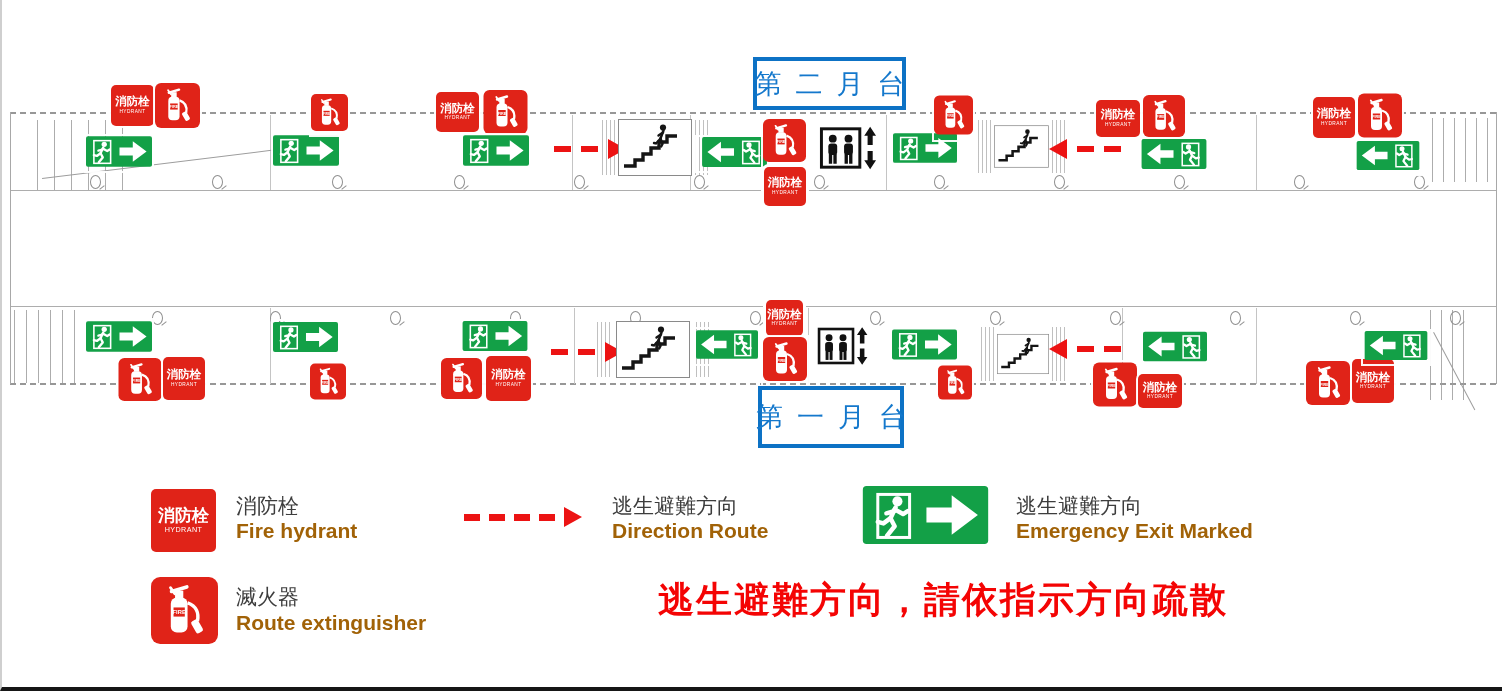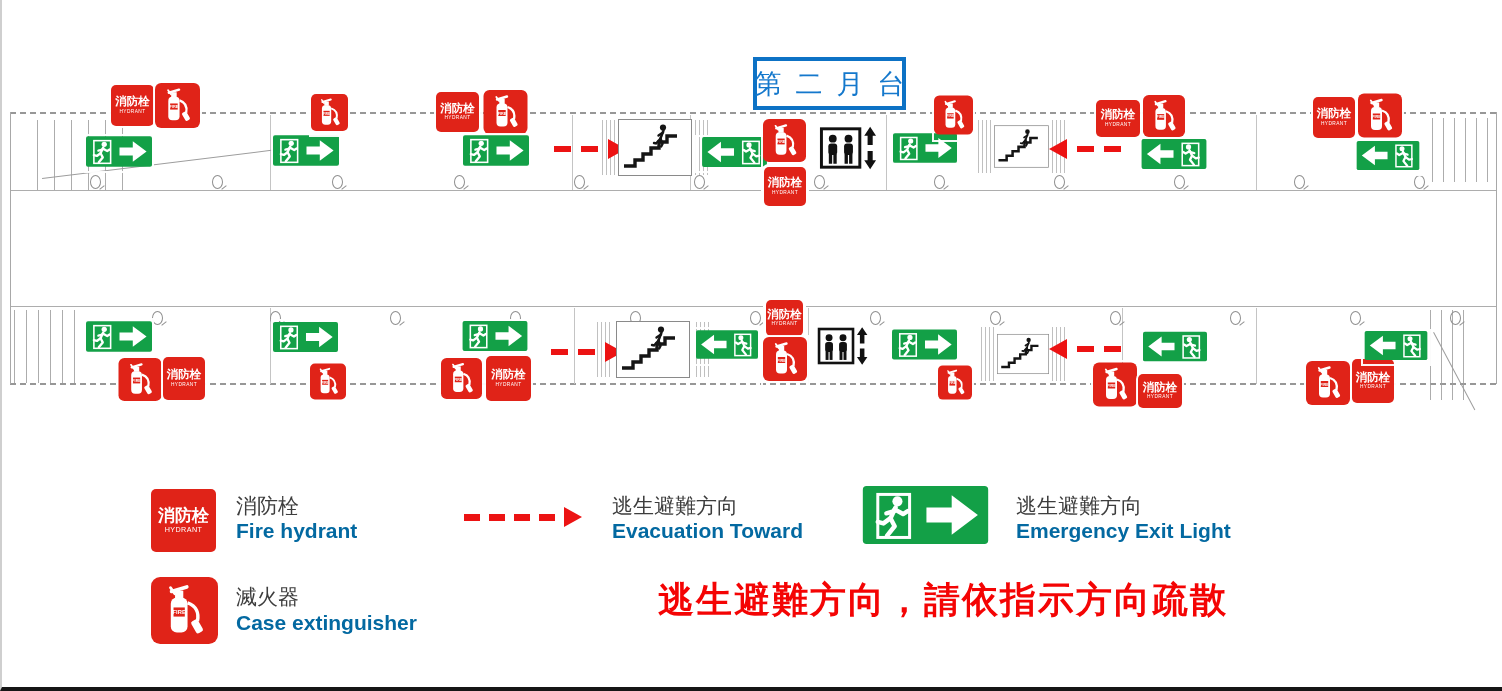--- a/index.html
+++ b/index.html
@@ -34,21 +34,21 @@
   .hydrant{background:#e02318;border-radius:5px;display:flex;flex-direction:column;align-items:center;justify-content:center;color:#fff;}
   .hydrant .hz{font-weight:bold;line-height:1;white-space:nowrap;}
   .hydrant .he{line-height:1;margin-top:2px;letter-spacing:.4px;white-space:nowrap;}
   .arrowline{display:flex;align-items:center;}
   .dash{background:#ec1313;}
   .ahead-r{width:0;height:0;border-top:10px solid transparent;border-bottom:10px solid transparent;border-left:18px solid #ec1313;}
   .ahead-l{width:0;height:0;border-top:10px solid transparent;border-bottom:10px solid transparent;border-right:18px solid #ec1313;}
   
   .licon{position:absolute;z-index:6;}
   .lzh{position:absolute;z-index:6;font-size:21px;color:#3d3d3d;white-space:nowrap;}
-  .len{position:absolute;z-index:6;font-size:21px;font-weight:bold;color:#0369a1;white-space:nowrap;}
+  .len{position:absolute;z-index:6;font-size:21px;font-weight:bold;color:#a16207;white-space:nowrap;}
   .warn-zh{position:absolute;left:656px;top:576px;z-index:6;font-family:"DejaVu Serif","Liberation Serif",serif;
     font-size:36px;font-weight:700;color:#f40404;letter-spacing:2px;white-space:nowrap;}
   .warn-en{position:absolute;left:644px;top:636px;z-index:6;font-family:"Liberation Mono","DejaVu Sans Mono",monospace;
     font-size:19px;font-weight:bold;color:#f40404;white-space:nowrap;}
 </style>
 </head>
 <body>
 
 <div class="poster">
 
@@ -98,20 +98,23 @@
       <div class="dimc" style="left: 1108px; top: 311px;"></div>
       <div class="dimc" style="left: 1228px; top: 311px;"></div>
       <div class="dimc" style="left: 1348px; top: 311px;"></div>
       <div class="dimc" style="left: 1448px; top: 311px;"></div>
     </div>
 
 
   <div class="plabel" style="left:751px;top:57px;width:153px;height:53px;">
     <span>第二月台</span>
   </div>
+  <div class="plabel" style="left:756px;top:386px;width:146px;height:62px;">
+    <span>第一月台</span>
+  </div>
 
   <div id="markers">
       <div class="hydrant mk sq-halo" style="width: 43px; height: 41px; left: 109px; top: 85px;">
         <span class="hz" style="font-size:11.5px">消防栓</span>
     <span class="he" style="font-size:4.8px">HYDRANT</span>
       </div>
       <div class="mk sq-halo" style="left: 153px; top: 83px;"><svg width="45" height="45" viewBox="0 0 44 44">
     <rect width="44" height="44" rx="6" fill="#e02318"></rect>
     <rect x="13" y="13.5" width="11" height="23" rx="4" fill="#fff"></rect>
     <rect x="15.8" y="9" width="5.4" height="5" fill="#fff"></rect>
@@ -614,47 +617,47 @@
     <rect x="13" y="13.5" width="11" height="23" rx="4" fill="#fff"></rect>
     <rect x="15.8" y="9" width="5.4" height="5" fill="#fff"></rect>
     <path d="M13.5 9.5 L23.5 6.5" stroke="#fff" stroke-width="2.4" stroke-linecap="round"></path>
     <path d="M12.8 7 L15.6 11" stroke="#fff" stroke-width="1.8" stroke-linecap="round"></path>
     <path d="M24 17 C30 19 31.5 24 30.5 29" fill="none" stroke="#fff" stroke-width="2.3"></path>
     <rect x="27.5" y="28" width="5" height="9" rx="1.5" fill="#fff" transform="rotate(-30 30 32)"></rect>
     <rect x="14.8" y="20" width="7.4" height="6" fill="#e02318"></rect>
     <text x="18.5" y="24.5" font-size="3.8" font-weight="bold" fill="#fff" text-anchor="middle" font-family="sans-serif">FIRE</text>
   </svg></div>
     <div class="lzh" style="left:234px;top:583px;">滅火器</div>
-    <div class="len" style="left:234px;top:611px;">Case extinguisher</div>
+    <div class="len" style="left:234px;top:611px;">Route extinguisher</div>
 
     <div class="licon" id="licon-route" style="left:462px;top:505px;">
         <div class="arrowline" style="height: 24px;">
           <span class="dash" style="width:16px;height:7px;margin-right:9px"></span>
           <span class="dash" style="width:16px;height:7px;margin-right:9px"></span>
           <span class="dash" style="width:16px;height:7px;margin-right:9px"></span>
           <span class="dash" style="width:16px;height:7px;margin-right:9px"></span>
           <span class="ahead-r"></span>
         </div>
       </div>
     <div class="lzh" style="left:610px;top:492px;">逃生避難方向</div>
-    <div class="len" style="left:610px;top:519px;">Evacuation Toward</div>
+    <div class="len" style="left:610px;top:519px;">Direction Route</div>
 
     <div class="licon" id="licon-exit" style="left:857px;top:486px;"><svg width="133" height="58" viewBox="0 0 67 31">
     <rect width="67" height="31" rx="2" fill="#13a047"></rect>
     <g>
       <rect x="8" y="4.5" width="17" height="23" fill="none" stroke="#fff" stroke-width="1.6"></rect>
       <circle cx="18.5" cy="8.2" r="2.7" fill="#fff"></circle>
       <g fill="none" stroke="#fff" stroke-width="2.4" stroke-linecap="round" stroke-linejoin="round">
         <path d="M17.5 11.5 L14.8 17.2 L17 21.5 L13 26.5"></path>
         <path d="M14.8 17.2 L11 20 L8 19.2"></path>
         <path d="M17 12.5 L21.5 15 L24 13.4"></path>
         <path d="M16.6 13.5 L12.6 14.6"></path>
       </g>
       <path d="M34 11.5 h13.5 v-6.5 l14 10.5 l-14 10.5 v-6.5 h-13.5 z" fill="#fff"></path>
     </g>
         </svg></div>
     <div class="lzh" style="left:1014px;top:492px;">逃生避難方向</div>
-    <div class="len" style="left:1014px;top:519px;">Emergency Exit Light</div>
+    <div class="len" style="left:1014px;top:519px;">Emergency Exit Marked</div>
   </div>
 
   <div class="warn-zh">逃生避難方向，請依指示方向疏散</div>
 
 </div>
 
 </body></html>

